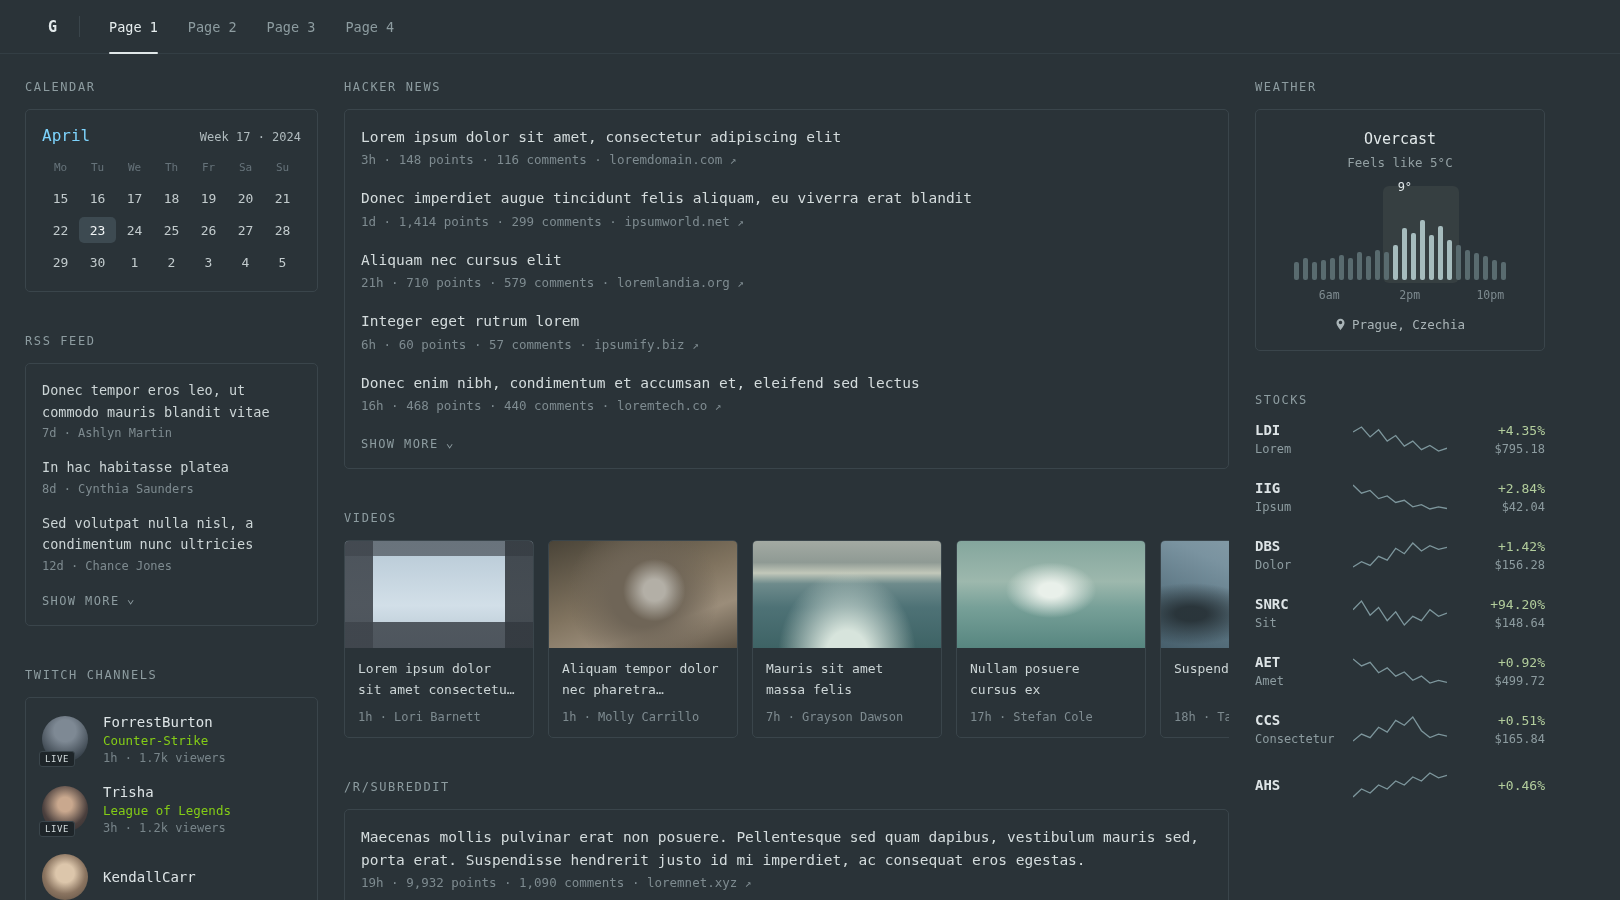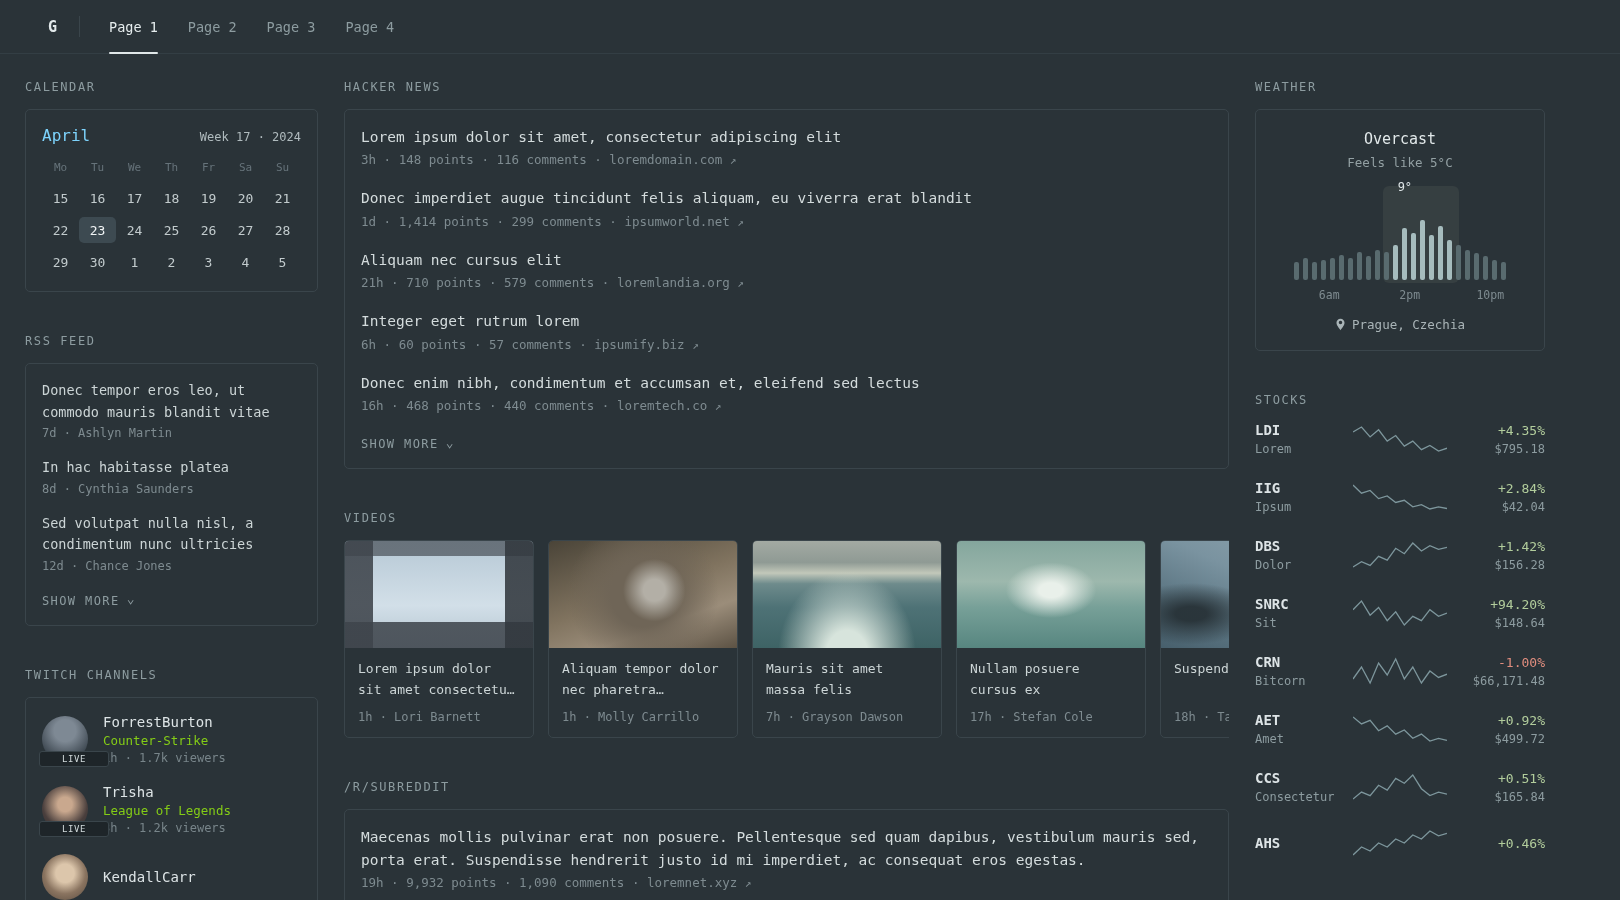--- a/index.html
+++ b/index.html
@@ -44,21 +44,21 @@
   .feed-meta { font-size:12px; color:#7e8b90; margin-top:3px; }
   .show-more { display:inline-flex; align-items:center; gap:7px; font-size:12px; letter-spacing:1.4px; color:#8d9ca0; margin-top:4px; }
   .chev { font-size:13px; line-height:1; transform:translateY(-2px); }
 
   
   .t-row { display:flex; gap:15px; align-items:center; margin-bottom:19px; }
   .t-avatar { position:relative; width:46px; height:46px; border-radius:50%; flex-shrink:0; }
   .t-avatar[data-skin="forrest"] { background:radial-gradient(circle at 50% 32%,#7e8994 0 28%,#3a444d 75%); }
   .t-avatar[data-skin="trisha"]  { background:radial-gradient(circle at 50% 40%,#c9a88e 0 20%,#4a3f3d 62%,#2e2b2e); }
   .t-avatar[data-skin="kendall"] { background:radial-gradient(circle at 50% 42%,#dcc6ab 0 26%,#8a7460 58%,#56493e); }
-  .live-badge { position:absolute; left:-3px; bottom:-5px; background:#1e2529; border:1px solid #3a454b; border-radius:3px; font-size:9px; letter-spacing:.6px; padding:2px 22px; color:#d3dbdd; }
+  .live-badge { position:absolute; left:-3px; bottom:-5px; background:#1e2529; border:1px solid #3a454b; border-radius:3px; font-size:9px; letter-spacing:.6px; padding:2px 5px; color:#d3dbdd; }
   .t-name { font-size:14px; color:#dde4e6; }
   .t-game { font-size:12.5px; color:#84cc16; margin-top:3px; }
   .t-meta { font-size:12px; color:#78858a; margin-top:3px; }
 
   
   .hn-item { margin-bottom:20px; }
   .hn-title { font-size:14.5px; line-height:1.55; color:#d4dcdd; }
   .hn-meta { font-size:12.5px; color:#7e8b90; margin-top:4px; }
   .hn-domain { color:#7e8b90; }
   .ext-arrow { font-size:11px; }
@@ -514,33 +514,20 @@
             </span>
             <svg class="s-spark" viewBox="0 0 72 30" preserveAspectRatio="none">
               <polyline points="0.0,11.7 6.5,3.0 13.1,17.2 19.6,9.5 26.2,22.6 32.7,13.9 39.3,27.0 45.8,18.3 52.4,22.6 58.9,11.7 65.5,18.3 72.0,15.0" fill="none" stroke="currentColor" stroke-width="1.3" vector-effect="non-scaling-stroke"></polyline>
             </svg>
             <span class="s-vals">
               <div class="s-change">+94.20%</div>
               <div class="s-price hide-empty">$148.64</div>
             </span>
           </a>
 
-          <a class="stock-row clickable">
-            <span class="s-info">
-              <div class="s-sym">CRN</div>
-              <div class="s-name hide-empty">Bitcorn</div>
-            </span>
-            <svg class="s-spark" viewBox="0 0 72 30" preserveAspectRatio="none">
-              <polyline points="0.0,23.0 6.5,11.0 13.1,27.0 19.6,7.0 26.2,19.0 32.7,3.0 39.3,23.0 45.8,11.0 52.4,27.0 58.9,15.0 65.5,21.4 72.0,18.2" fill="none" stroke="currentColor" stroke-width="1.3" vector-effect="non-scaling-stroke"></polyline>
-            </svg>
-            <span class="s-vals">
-              <div class="s-change down">-1.00%</div>
-              <div class="s-price hide-empty">$66,171.48</div>
-            </span>
-          </a>
 
           <a class="stock-row clickable">
             <span class="s-info">
               <div class="s-sym">AET</div>
               <div class="s-name hide-empty">Amet</div>
             </span>
             <svg class="s-spark" viewBox="0 0 72 30" preserveAspectRatio="none">
               <polyline points="0.0,3.0 6.5,9.9 13.1,6.4 19.6,16.7 26.2,11.9 32.7,20.1 39.3,16.0 45.8,24.3 52.4,20.1 58.9,27.0 65.5,24.3 72.0,26.3" fill="none" stroke="currentColor" stroke-width="1.3" vector-effect="non-scaling-stroke"></polyline>
             </svg>
             <span class="s-vals">

